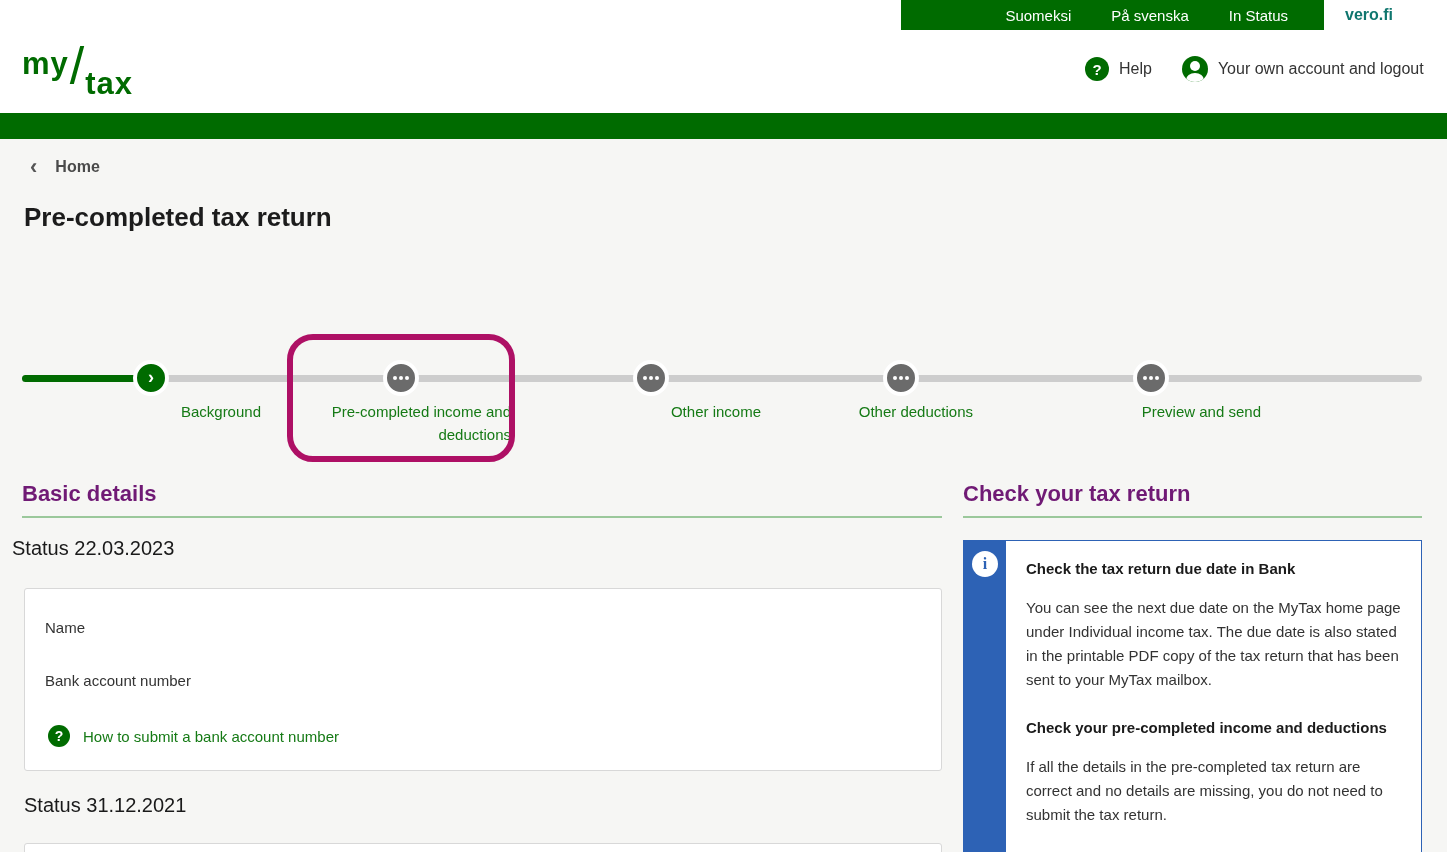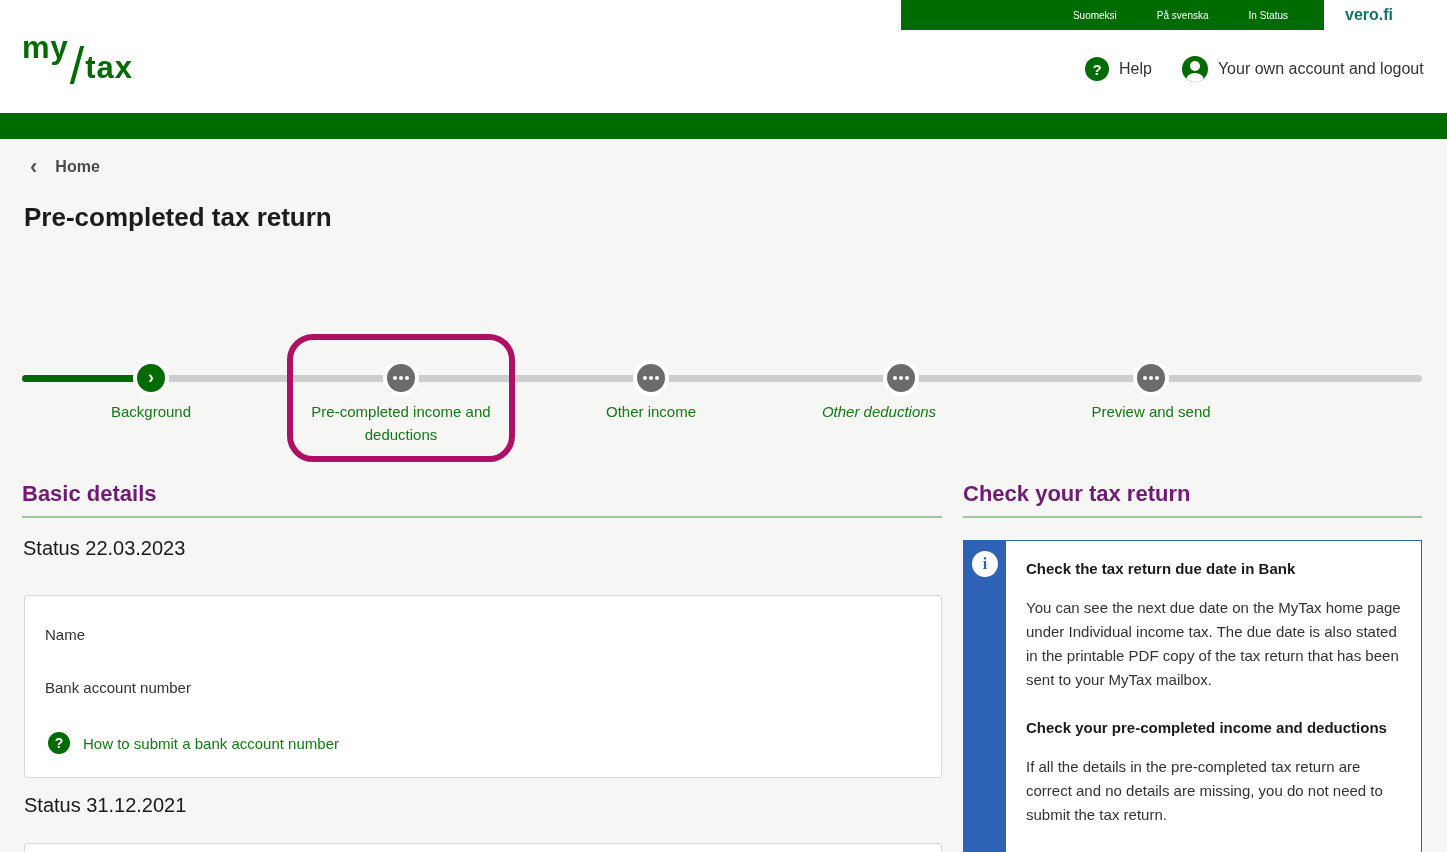--- a/index.html
+++ b/index.html
@@ -5,25 +5,25 @@
   * { margin:0; padding:0; box-sizing:border-box; }
   body { font-family:"Liberation Sans", sans-serif; background:#fff; }
   .viewport { position:relative; width:1447px; height:852px; overflow:hidden; background:#fff; }
 
   
   .content-bg { position:absolute; left:0; top:139px; width:1447px; height:713px; background:#f6f6f4; }
   .green-nav { position:absolute; left:0; top:113px; width:1447px; height:26px; background:#006B00; }
 
   .lang-bar { position:absolute; left:901px; top:0; width:423px; height:30px; background:#006B00;
               display:flex; align-items:center; justify-content:flex-end; gap:40px; padding-right:36px; }
-  .lang-bar a { color:#fff; font-size:10px; text-decoration:none; cursor:pointer; }
+  .lang-bar a { color:#fff; font-size:15px; text-decoration:none; cursor:pointer; }
   .vero-link { position:absolute; left:1345px; top:0; height:30px; display:flex; align-items:center;
                color:#0f766e; font-weight:700; font-size:16px; text-decoration:none; cursor:pointer; }
 
-  .logo { position:absolute; left:22px; top:40px; color:#006B00; display:flex; align-items:flex-start; cursor:pointer; }
+  .logo { position:absolute; left:22px; top:40px; color:#006B00; display:flex; align-items:flex-end; cursor:pointer; }
   .logo-my { font-size:31px; font-weight:700; position:relative; top:-10px; letter-spacing:1px; }
   .logo-slash { font-size:52px; font-weight:400; line-height:1; margin:0 1px; }
   .logo-tax { font-size:31px; font-weight:700; position:relative; top:10px; letter-spacing:1px; }
 
   .header-actions { position:absolute; left:1085px; top:56px; display:flex; align-items:center; gap:30px; }
   .h-action { display:flex; align-items:center; gap:10px; text-decoration:none; cursor:pointer; color:#333; font-size:16px; }
   .help-circle { width:24px; height:24px; border-radius:50%; background:#006B00; color:#fff;
                  display:flex; align-items:center; justify-content:center; font-size:15px; font-weight:700; }
   .user-circle { width:26px; height:26px; border-radius:50%; background:#006B00; position:relative; overflow:hidden; }
   .user-circle .head { position:absolute; left:8px; top:5px; width:10px; height:10px; border-radius:50%; background:#fff; }
@@ -39,21 +39,21 @@
   
   .track { position:absolute; left:22px; top:375px; width:1400px; height:7px; background:#cdcdcd; border-radius:4px; }
   .track-done { position:absolute; left:22px; top:375px; width:133px; height:7px; background:#006B00; border-radius:4px; z-index:2; }
   .node { position:absolute; top:360px; width:36px; height:36px; border-radius:50%; border:4px solid #fff;
           display:flex; align-items:center; justify-content:center; z-index:3; cursor:pointer; }
   .node-done { background:#006B00; }
   .node-pending { background:#6b6b6b; }
   .node .chev { color:#fff; font-size:18px; font-weight:700; line-height:1; margin-top:-2px; }
   .dots { display:flex; gap:2px; }
   .dots i { width:4px; height:4px; border-radius:50%; background:#fff; }
-  .step-label { position:absolute; top:400px; width:220px; text-align:center; color:#157a15;
+  .step-label { position:absolute; top:400px; width:220px; text-align:right; color:#157a15;
                 font-size:15px; line-height:23px; cursor:pointer; z-index:4; }
   .highlight-box { position:absolute; left:287px; top:334px; width:228px; height:128px;
                    border:6px solid #AE1065; border-radius:26px; z-index:5; pointer-events:none; }
 
   
   .section-heading { position:absolute; font-size:22px; font-weight:700; color:#701a75; }
   .heading-rule { position:absolute; height:2px; background:#9bc89b; }
 
   .status-heading { position:absolute; font-size:20px; font-weight:400; color:#1a1a1a; }
 
@@ -151,31 +151,31 @@
     <span class="dots">
         <i></i>
         <i></i>
         <i></i>
       </span>
   </div>
 
   <div class="step-label" style="left:41px;">Background</div>
   <div class="step-label" style="left:291px;">Pre-completed income and deductions</div>
   <div class="step-label" style="left:541px;">Other income</div>
-  <div class="step-label" style="left:769px;font-style:italic;">Other deductions</div>
+  <div class="step-label" style="left:753px;">Other deductions</div>
   <div class="step-label" style="left:1041px;">Preview and send</div>
 
   <div class="highlight-box"></div>
 
   <h2 class="section-heading" style="left:22px; top:481px;">Basic details</h2>
   <div class="heading-rule" style="left:22px; top:516px; width:920px;"></div>
 
-  <h3 class="status-heading" style="left:23px; top:537px;text-align:center;">Status 22.03.2023</h3>
-
-  <div class="card" style="left:24px; top:588px; width:918px; height:183px;margin-top:7px;">
+  <h3 class="status-heading" style="left:12px; top:537px;text-align:center;">Status 22.03.2023</h3>
+
+  <div class="card" style="left:24px; top:588px; width:918px; height:183px;">
     <div class="card-label" style="top:30px;">Name</div>
     <div class="card-label" style="top:83px;">Bank account number</div>
     <a class="card-link-row">
       <span class="q-circle">
         <span>?</span>
       </span>
       <span class="card-link-text">How to submit a bank account number</span>
     </a>
   </div>
 

